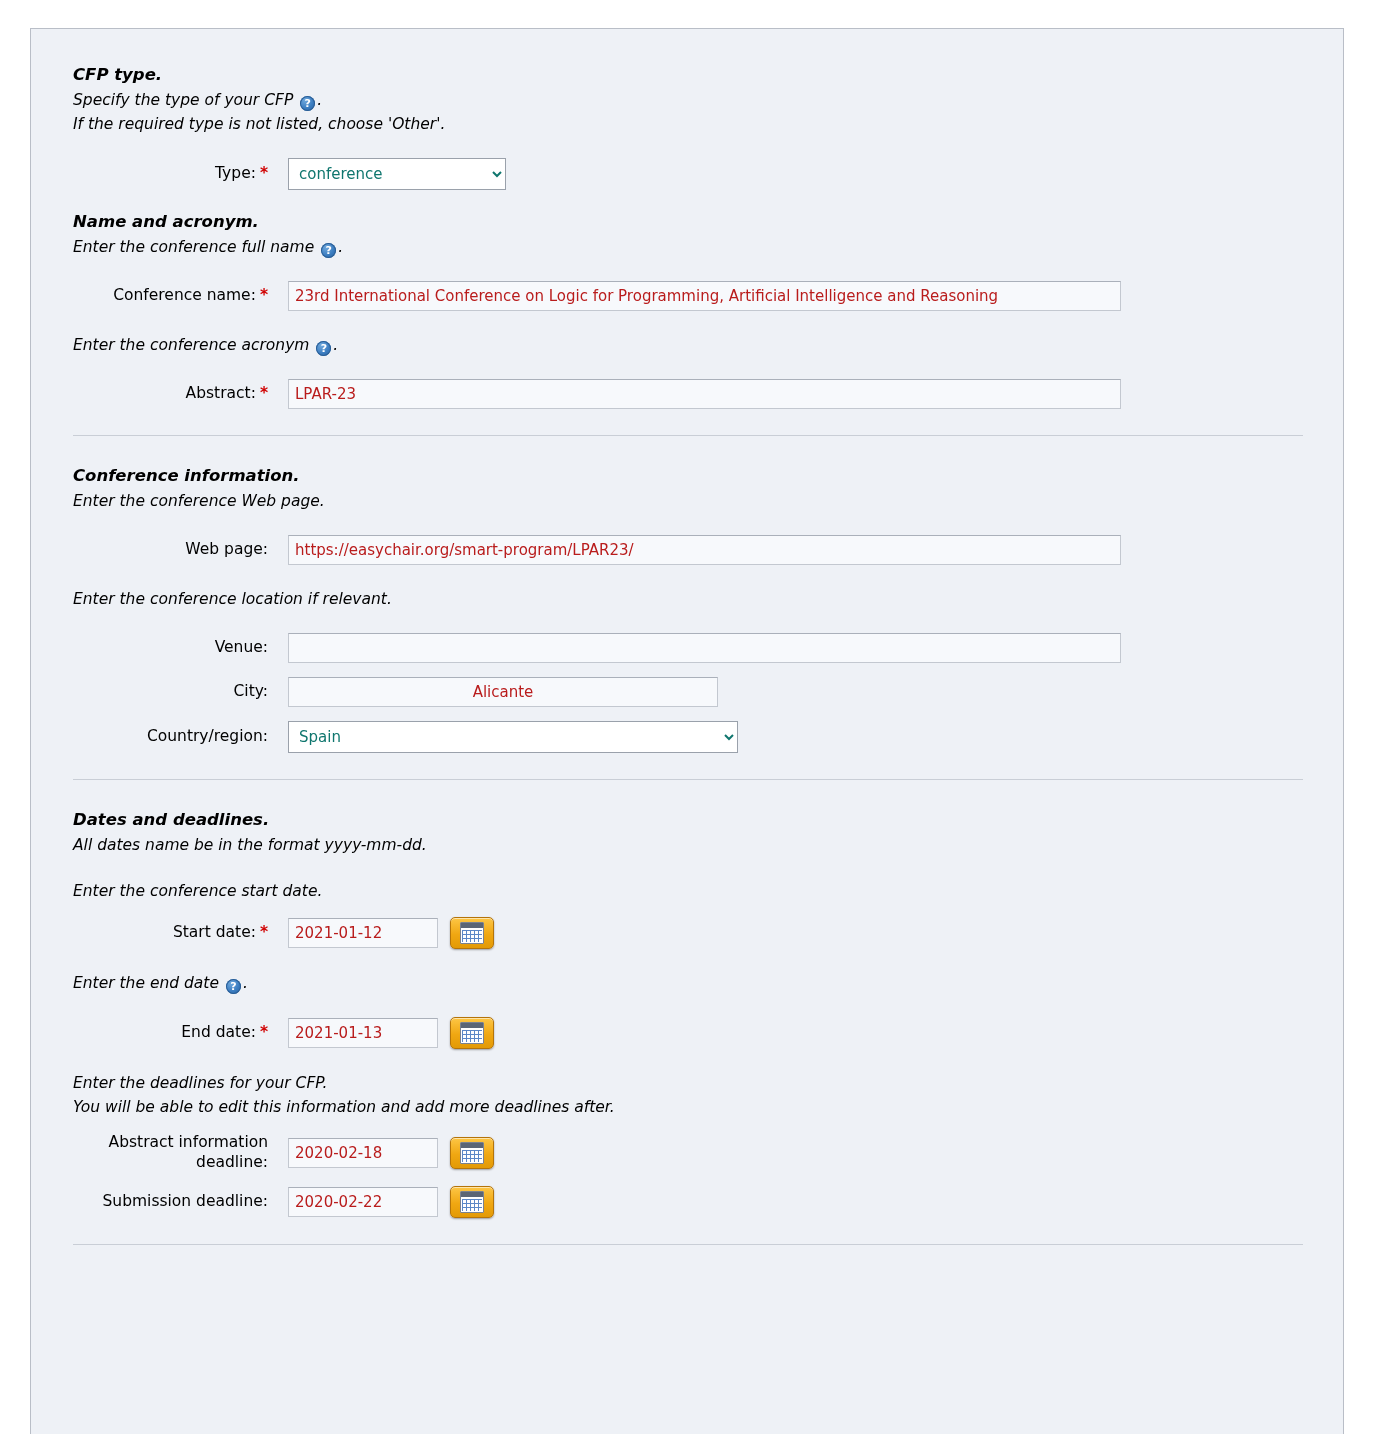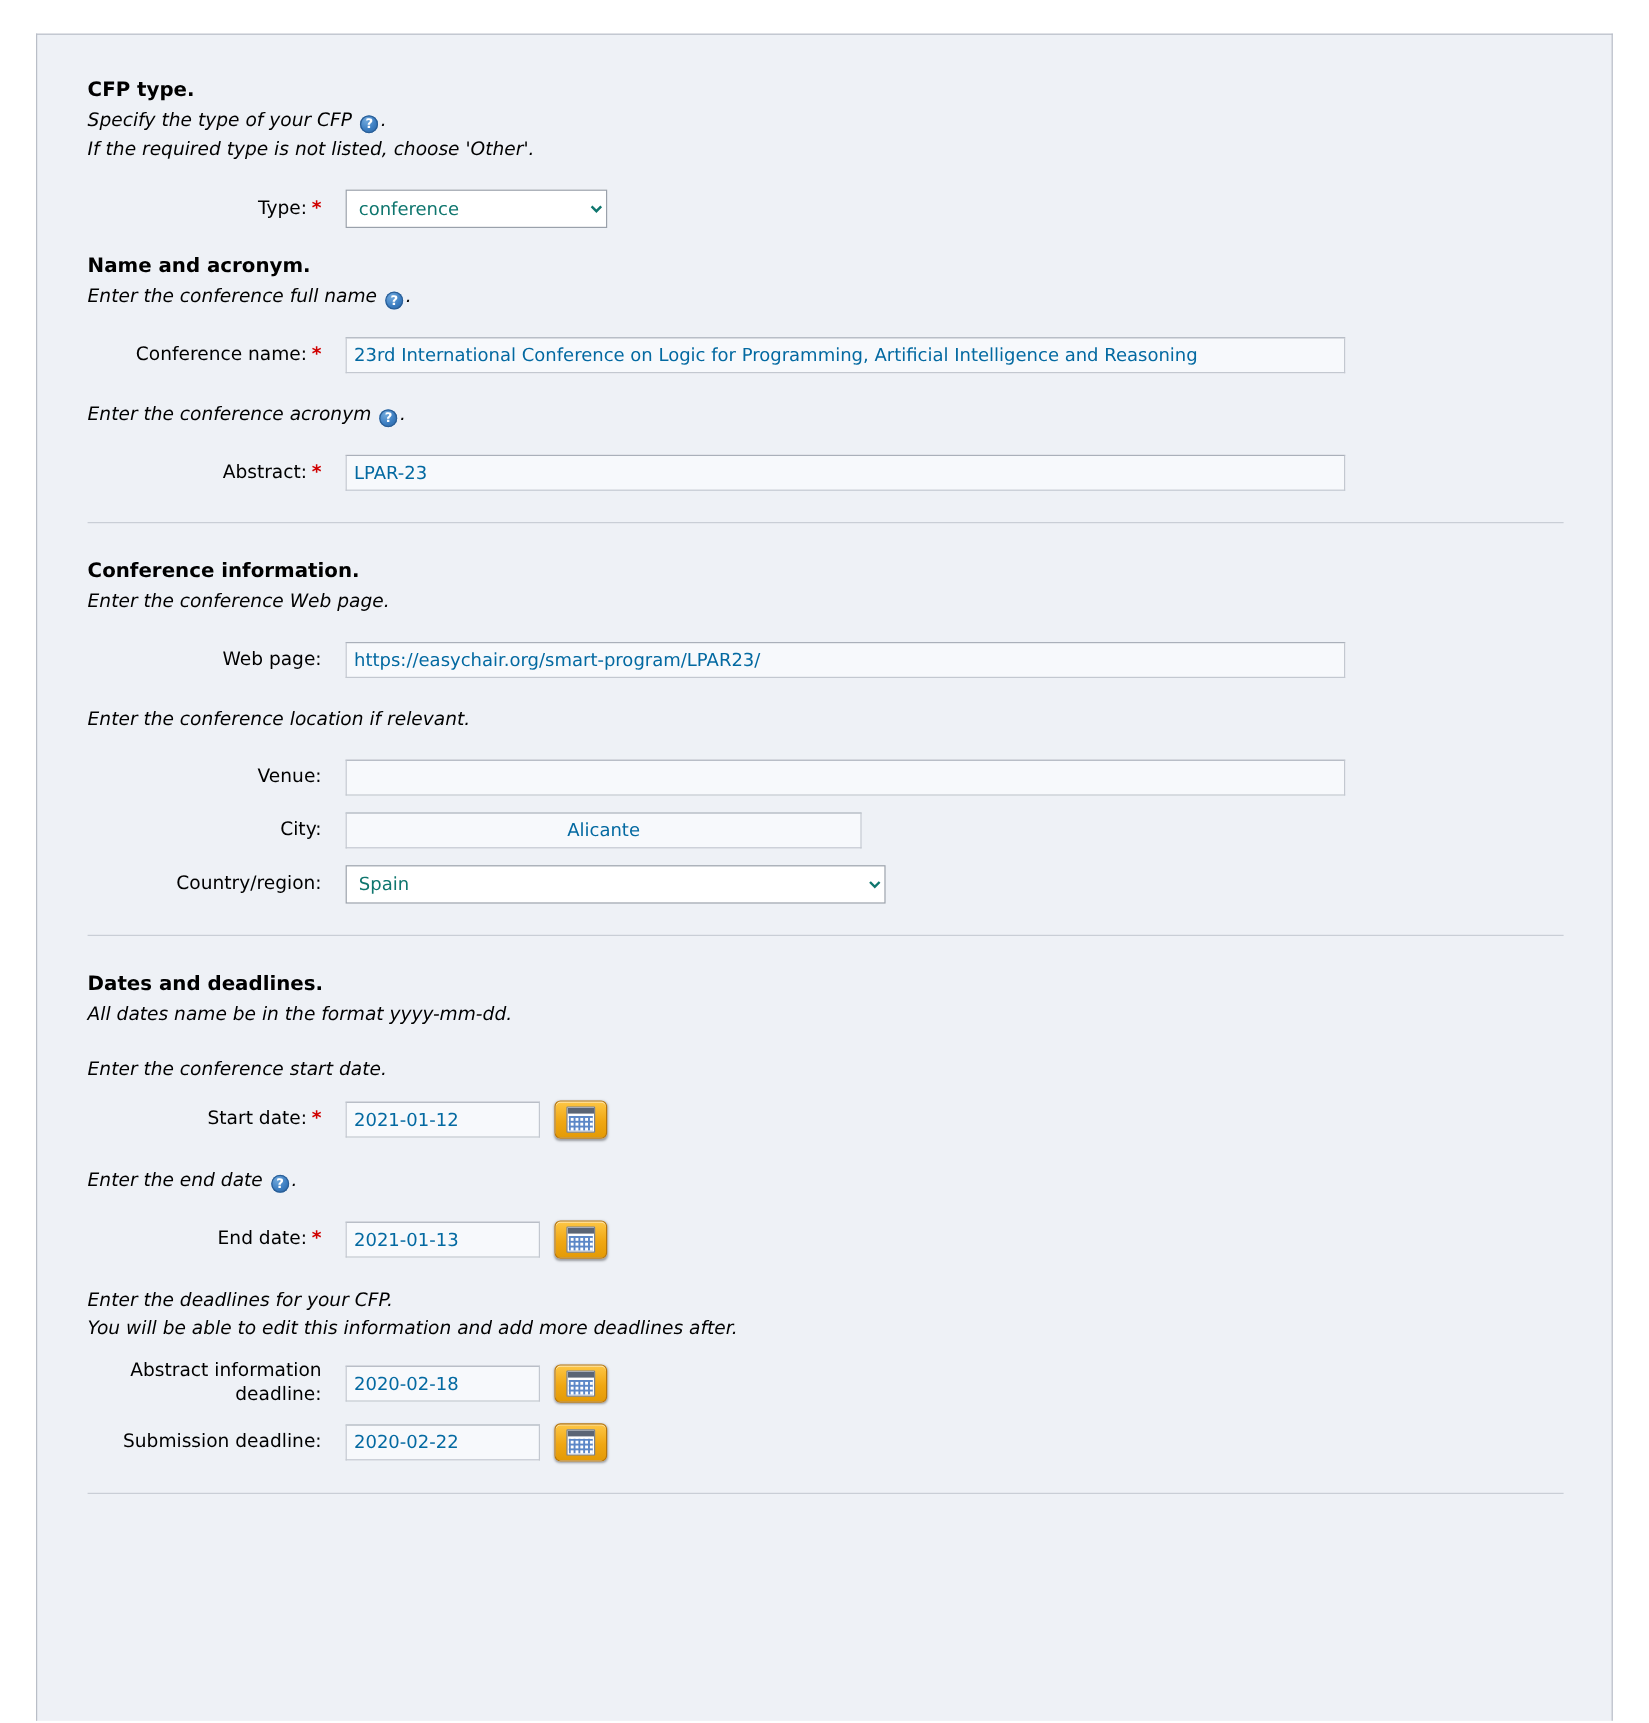--- a/index.html
+++ b/index.html
@@ -26,20 +26,21 @@
     border-bottom: none;
     box-sizing: border-box;
     overflow: hidden;
   }
   .inner {
     padding: 36px 40px 0 42px;
   }
 
   .sect-title {
     font-weight: bold;
+    font-style: italic;
     font-size: 16.5px;
     margin: 0 0 4px 0;
   }
   .sect-desc {
     font-style: italic;
     font-size: 15.5px;
     line-height: 1.55;
     margin: 0;
   }
   .help-icon {
@@ -79,39 +80,39 @@
 
   input.txt {
     font-family: "DejaVu Sans", sans-serif;
     font-size: 15px;
     padding: 4px 6px;
     border: 1px solid #c3c8d0;
     border-top-color: #aab0ba;
     background: #f7f9fc;
     box-sizing: border-box;
     height: 30px;
-    color: #0369a1;
+    color: #b91c1c;
   }
   select.sel {
     font-family: "DejaVu Sans", sans-serif;
     font-size: 15px;
     padding: 3px 6px;
     border: 1px solid #9aa1ab;
     background: #ffffff;
     box-sizing: border-box;
     height: 32px;
     color: #0f766e;
   }
 
   .w-type { width: 218px; }
   .w-long { width: 833px; }
   .w-mid  { width: 833px; }
   .w-city { width: 430px; text-align: center; }
   .w-country { width: 450px; }
-  .w-date { width: 162px; }
+  .w-date { width: 150px; }
 
   .cal-btn {
     width: 44px;
     height: 32px;
     margin-left: 12px;
     border: 1px solid #b5740a;
     border-radius: 5px;
     background: linear-gradient(#fdc645, #f0a712 55%, #e39a06);
     box-shadow: 0 1px 2px rgba(0,0,0,.35), inset 0 1px 0 rgba(255,255,255,.55);
     display: inline-flex;

